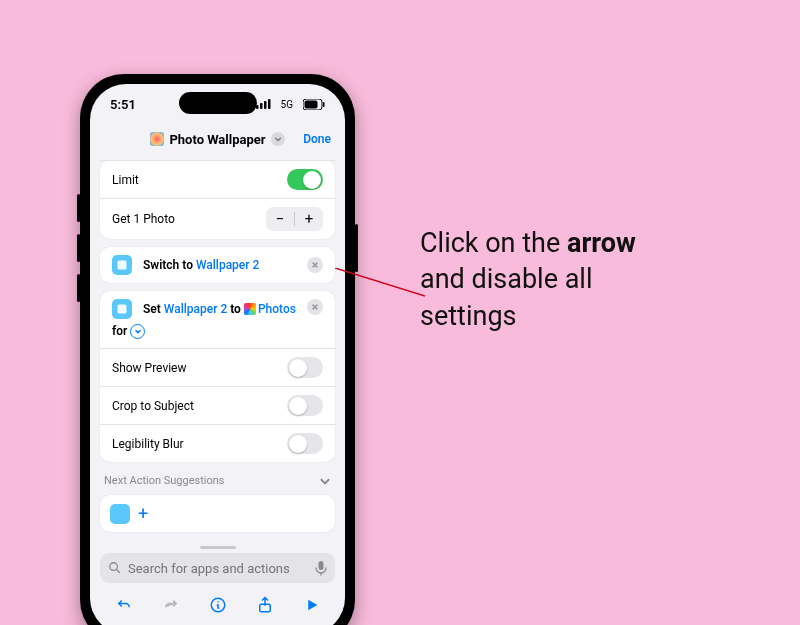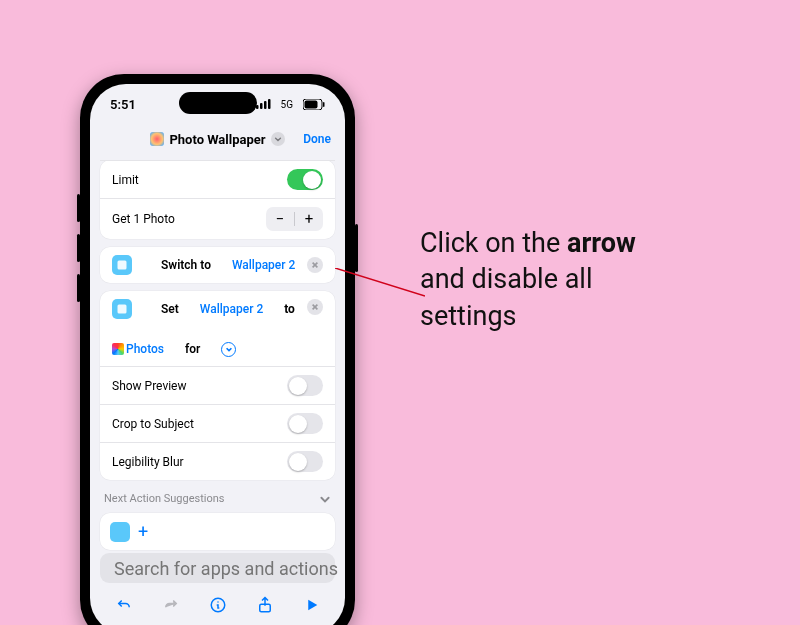--- a/index.html
+++ b/index.html
@@ -63,42 +63,42 @@
 
   
   .stepper { display:flex; align-items:center; background:#eeeef2; border-radius:7px; height:24px; }
   .stepper .btn { width:28px; text-align:center; font-size:15px; color:#000; line-height:24px; }
   .stepper .div { width:1px; height:14px; background:#c9c9ce; }
 
   
   .aicon { width:20px; height:20px; border-radius:5px; display:flex; align-items:center; justify-content:center; margin-right:8px; flex:none; }
   .aicon.blue-bg { background:#5ac8fa; }
   .aicon svg { width:12px; height:12px; fill:#fff; }
-  .flexline { display:flex; align-items:center; flex-wrap:wrap; gap:21px; line-height:1.5; }
+  .flexline { display:flex; align-items:center; flex-wrap:wrap; gap:3px; line-height:1.5; }
   .xcircle { width:16px; height:16px; border-radius:8px; background:#e3e3e8; display:flex; align-items:center; justify-content:center; flex:none; }
   .xcircle svg { width:8px; height:8px; stroke:#9b9ba0; stroke-width:2; fill:none; }
   .chevcircle { width:15px; height:15px; border-radius:8px; border:1px solid #007aff; display:flex; align-items:center; justify-content:center; flex:none; }
   .chevcircle svg { width:8px; height:8px; stroke:#007aff; stroke-width:2; fill:none; }
 
   .photos-ico { width:12px; height:12px; border-radius:2px; background: conic-gradient(#ff3b30,#ff9500,#ffcc00,#4cd964,#5ac8fa,#007aff,#af52de,#ff2d55,#ff3b30); display:inline-block; margin-right:2px; vertical-align:-2px;}
 
   
   .section-head { display:flex; justify-content:space-between; align-items:center; padding:4px 4px 0; font-size:11px; color:#8a8a8e; }
 
   
   .srow { display:flex; align-items:center; padding:8px 10px; }
   .plus { color:#007aff; font-size:18px; font-weight:400; }
 
   
   .grabber { width:36px; height:4px; background:#c7c7cc; border-radius:2px; margin:6px auto 4px; }
 
   
   .searchwrap { padding:0 10px 2px; }
   .searchbar { background:#e3e3e8; border-radius:9px; height:30px; display:flex; align-items:center; padding:0 8px; gap:6px; }
-  .searchbar input { border:none; background:transparent; outline:none; flex:1; font-size:18px; color:#7c7c80; }
+  .searchbar input { border:none; background:transparent; outline:none; flex:1; font-size:13px; color:#7c7c80; }
   .mag { width:14px; height:14px; }
 
   
   .toolbar { height:40px; display:flex; justify-content:space-around; align-items:center; padding:0 10px; }
   .tbtn { width:30px; height:30px; display:flex; align-items:center; justify-content:center; }
   .tbtn svg { width:18px; height:18px; }
   .tbtn.disabled svg { stroke:#b8b8bd; fill:#b8b8bd; }
 
   .home-ind { width:100px; height:4px; background:#000; border-radius:3px; margin:0 auto 5px; }
 

